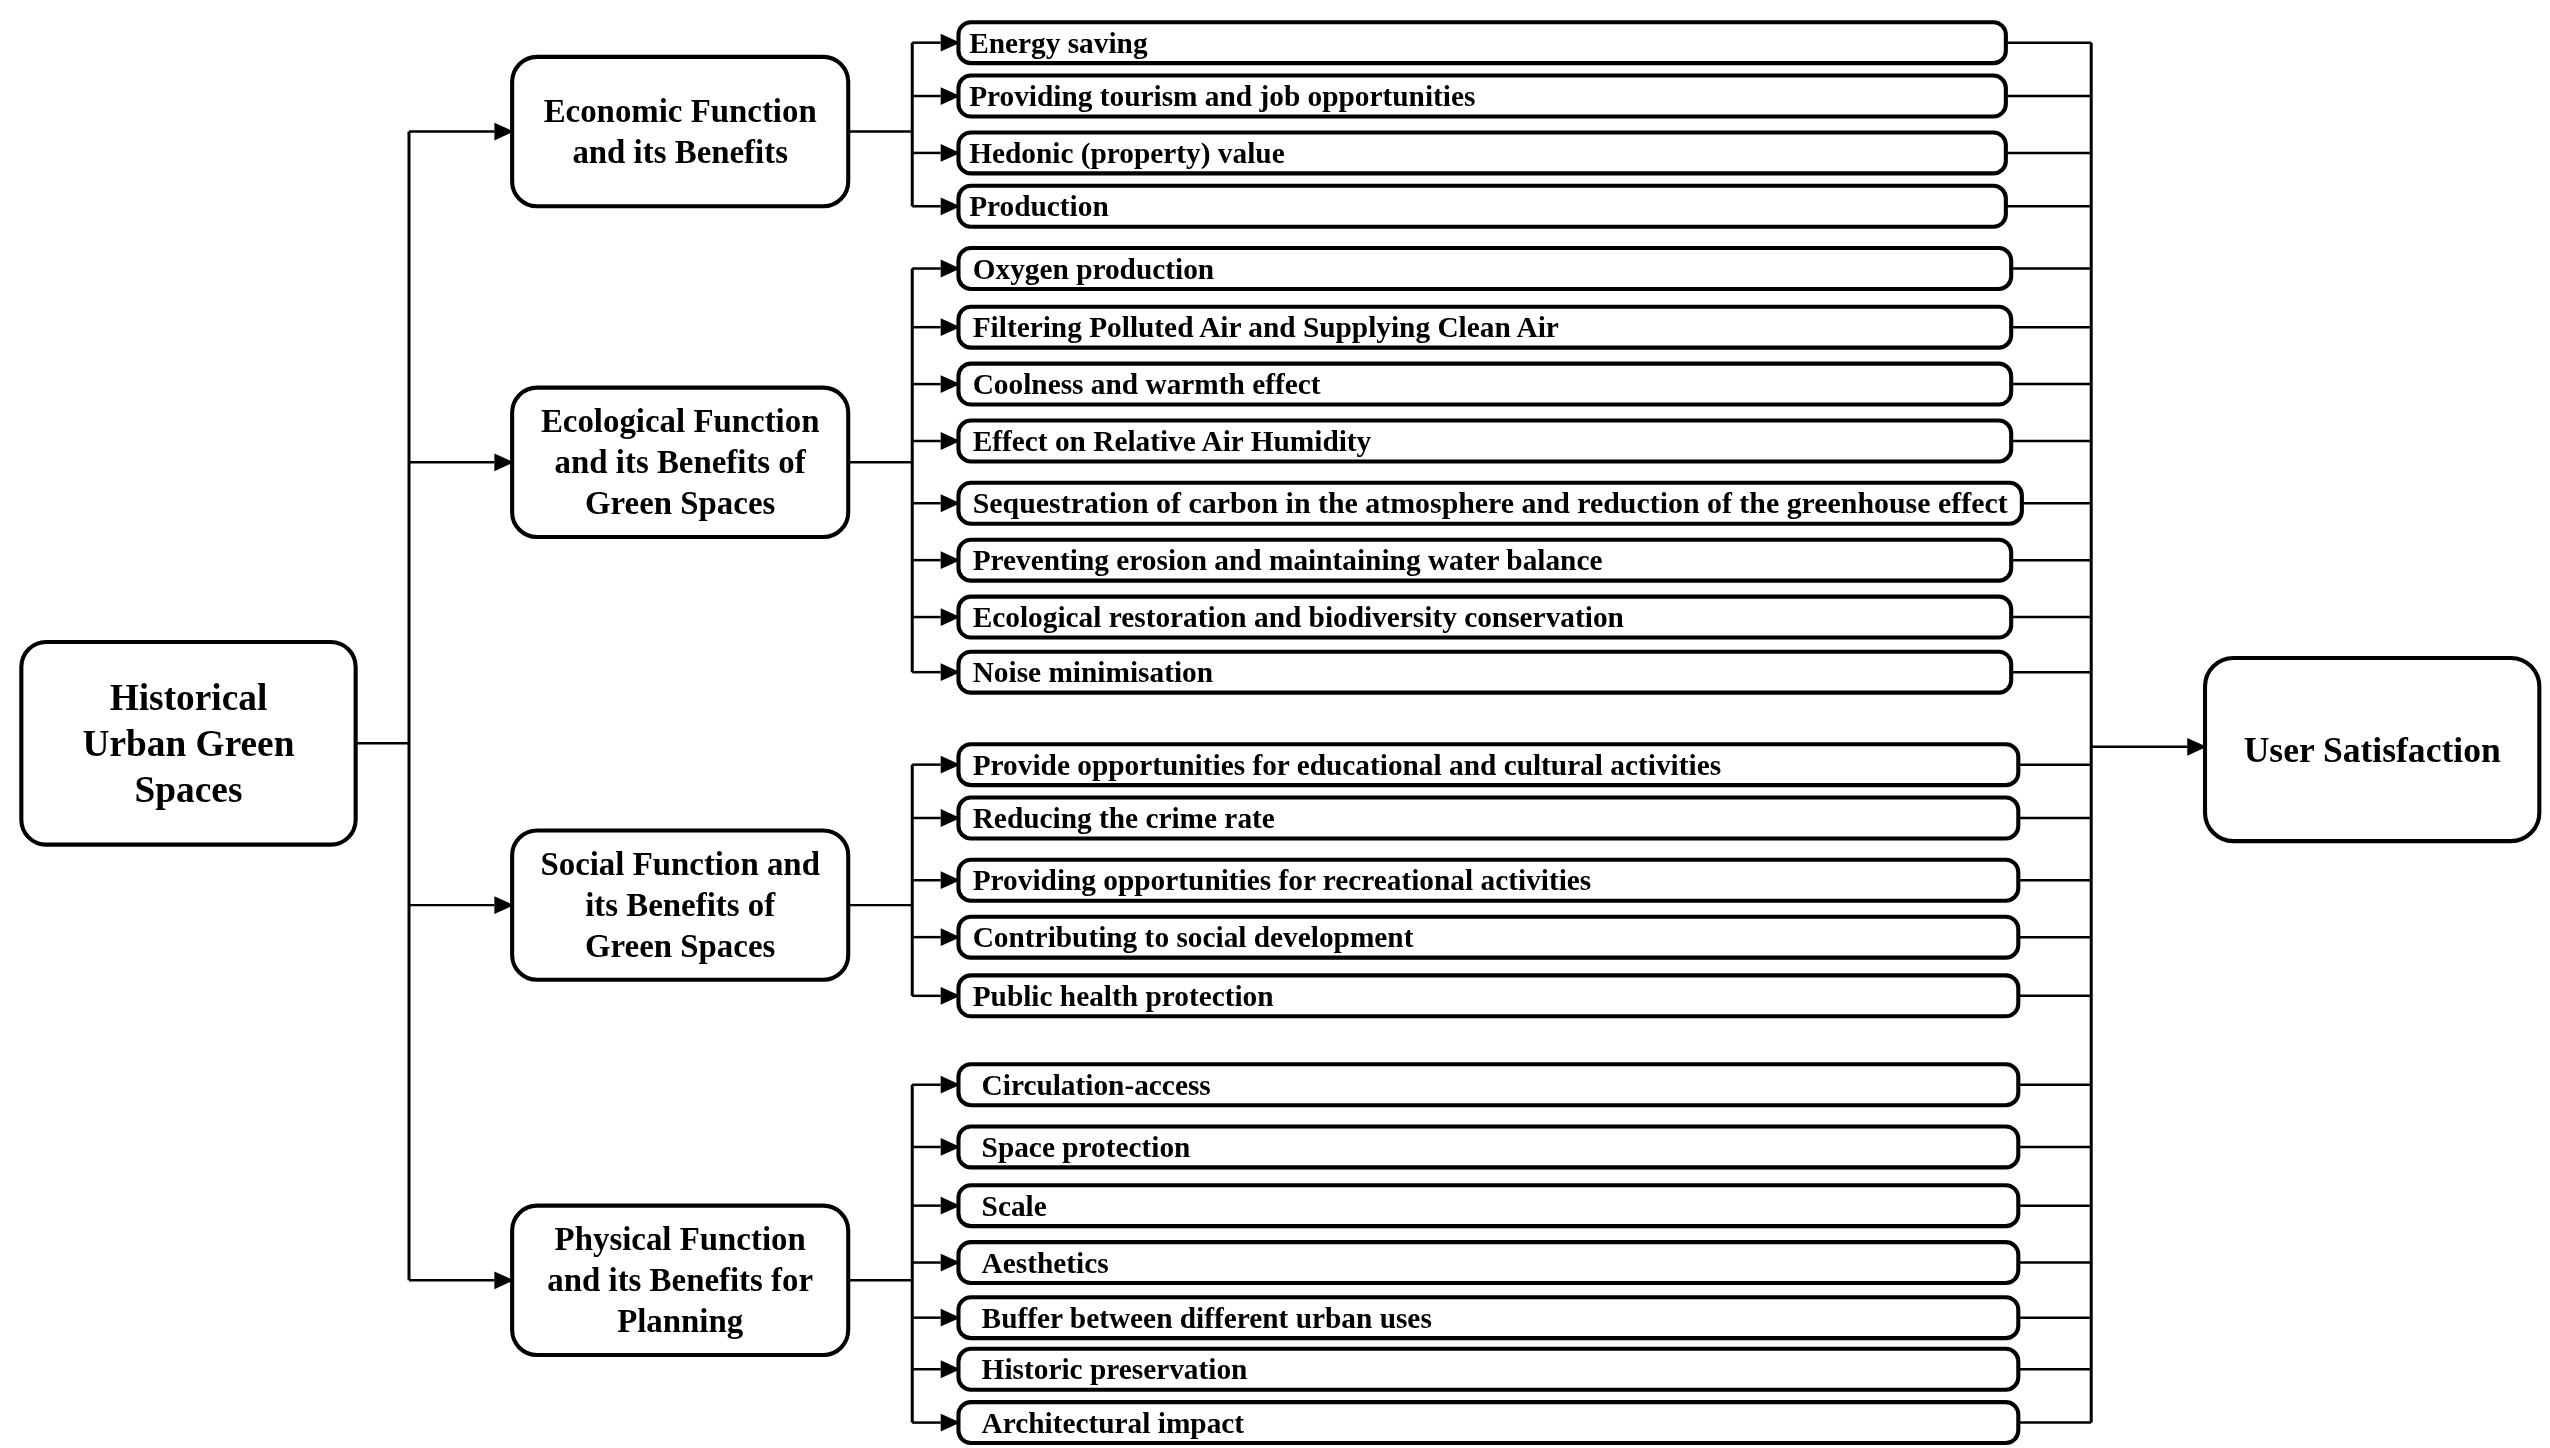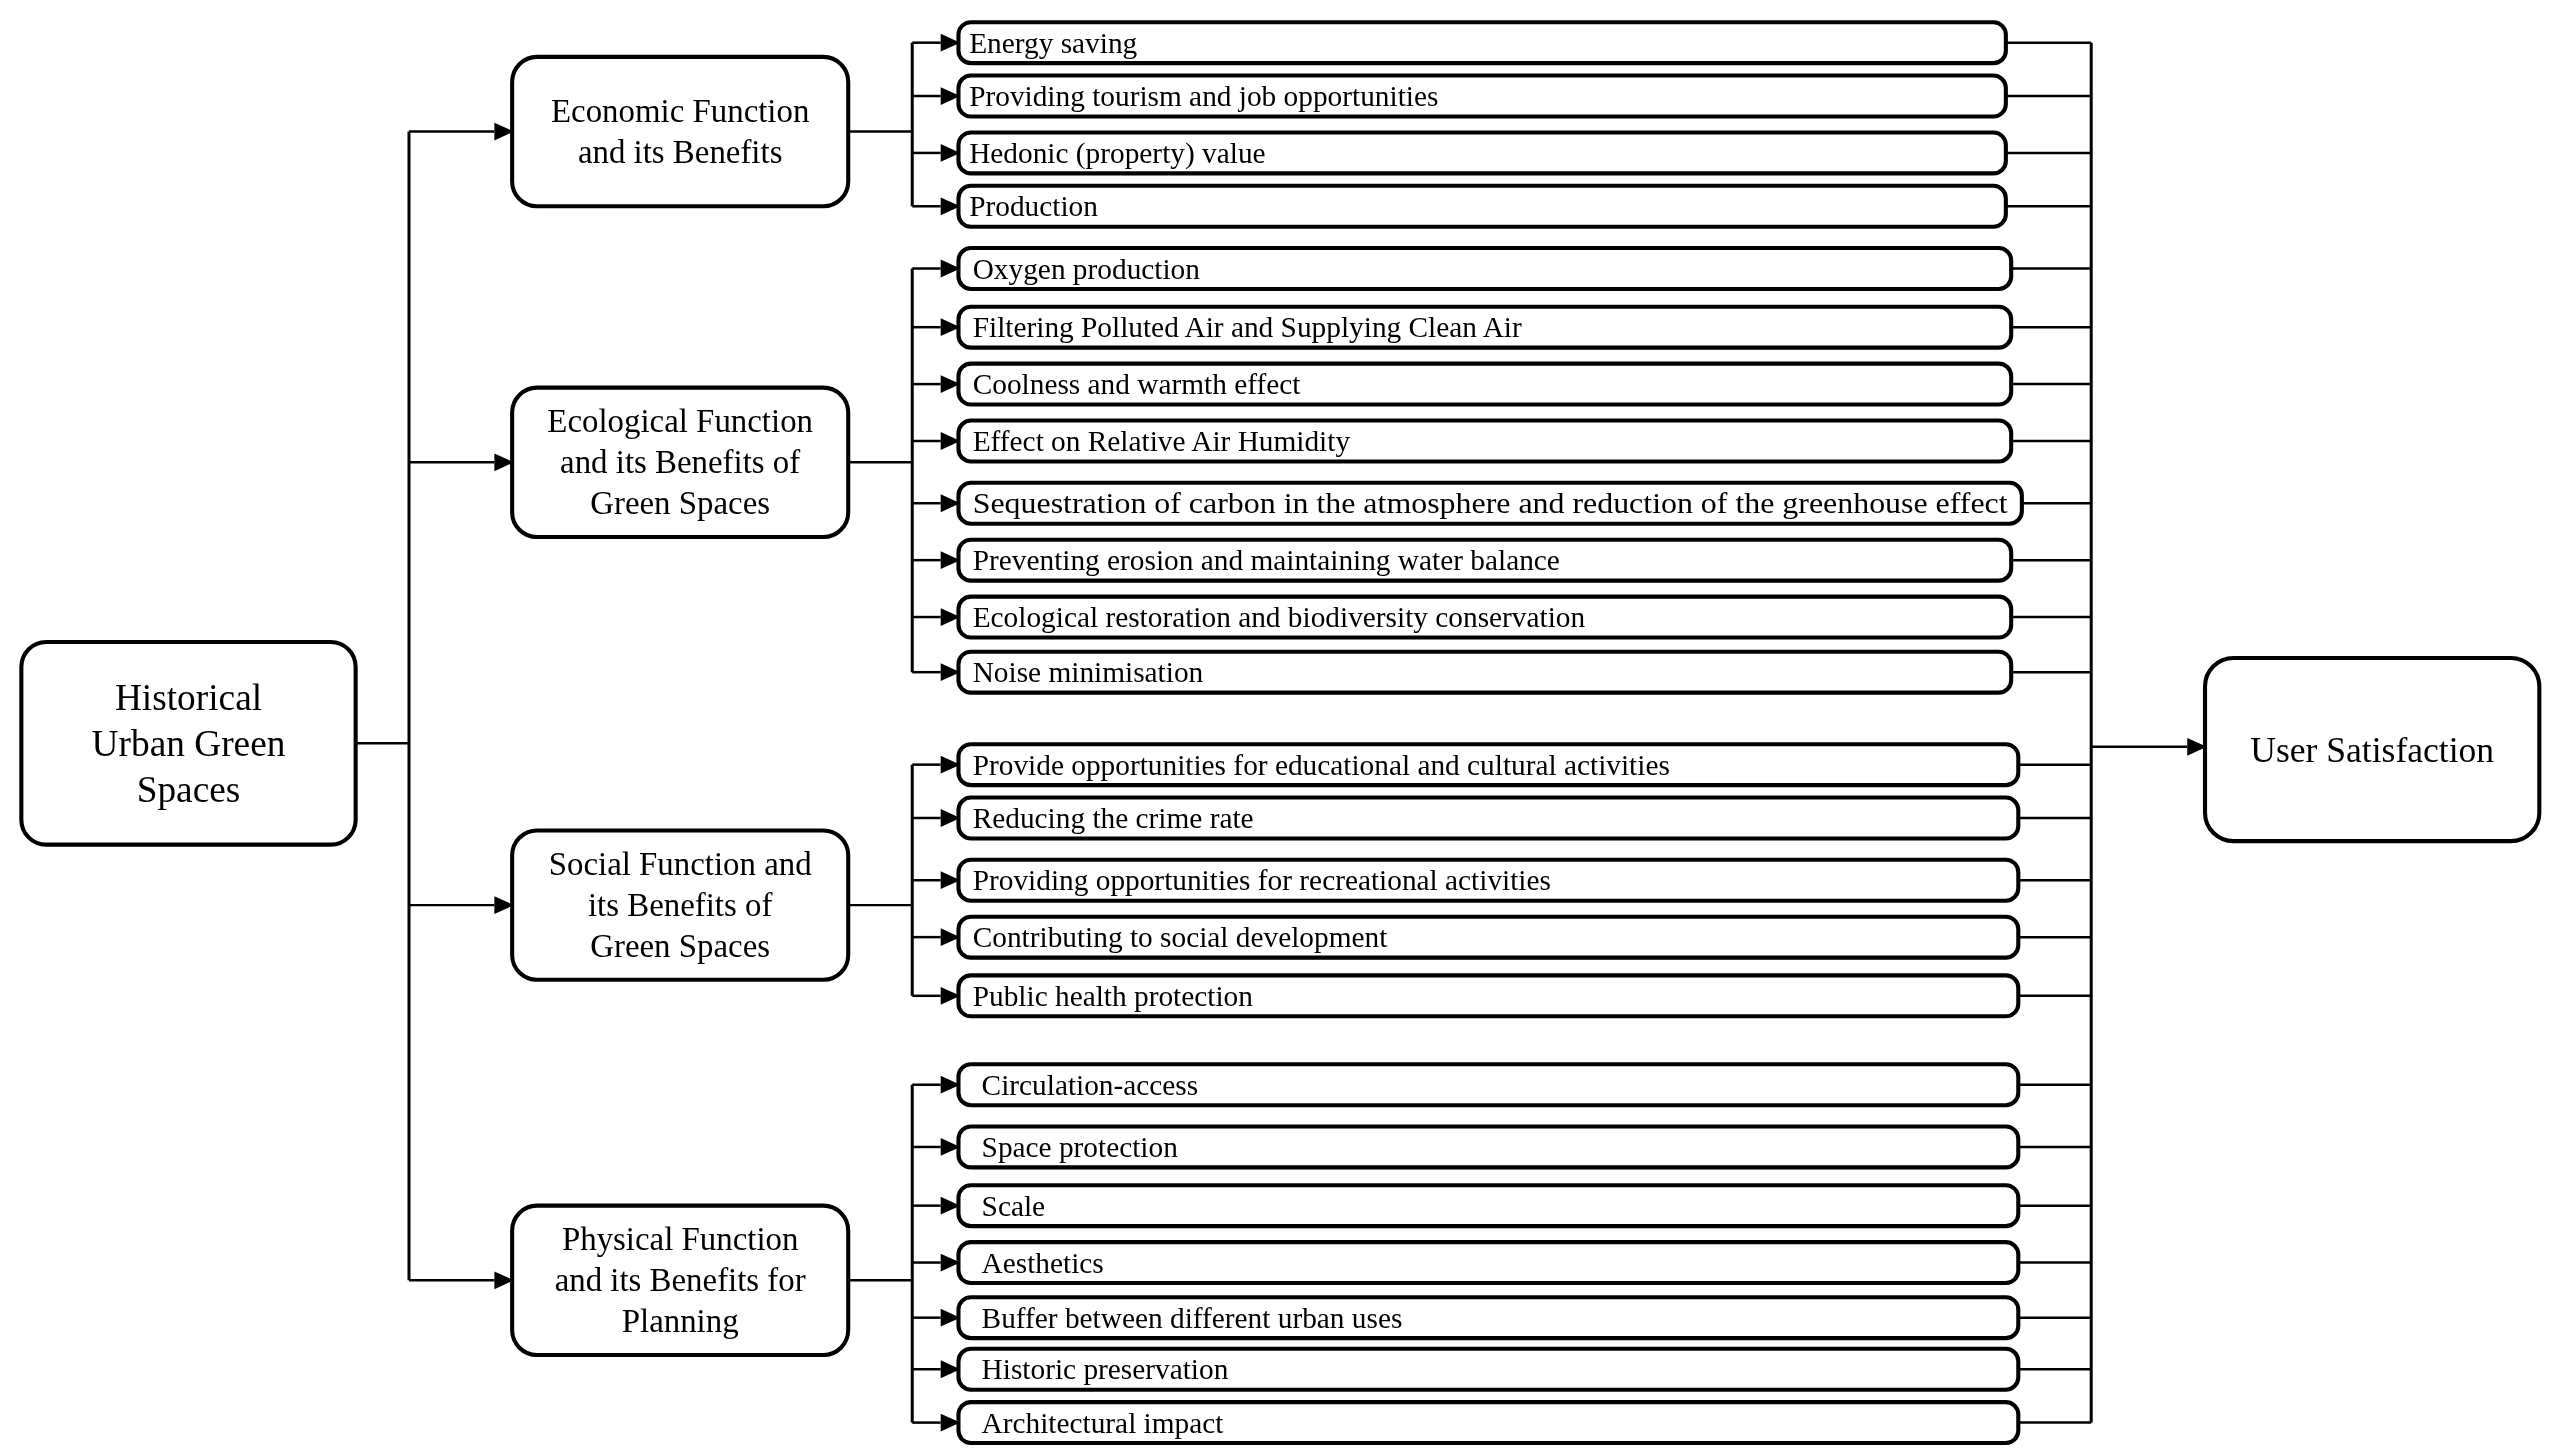--- a/index.html
+++ b/index.html
@@ -3,20 +3,21 @@
 <meta charset="utf-8">
 <style>
   html, body {
     margin: 0;
     padding: 0;
     background: #ffffff;
   }
   .diagram-wrap {
     width: 100%;
     background: #0369a1;
+    font-weight: bold;
   }
   svg {
     display: block;
     width: 100%;
     height: auto;
     background: #ffffff;
   }
   text {
     font-family: "Liberation Serif", "DejaVu Serif", serif;
     fill: #000000;

